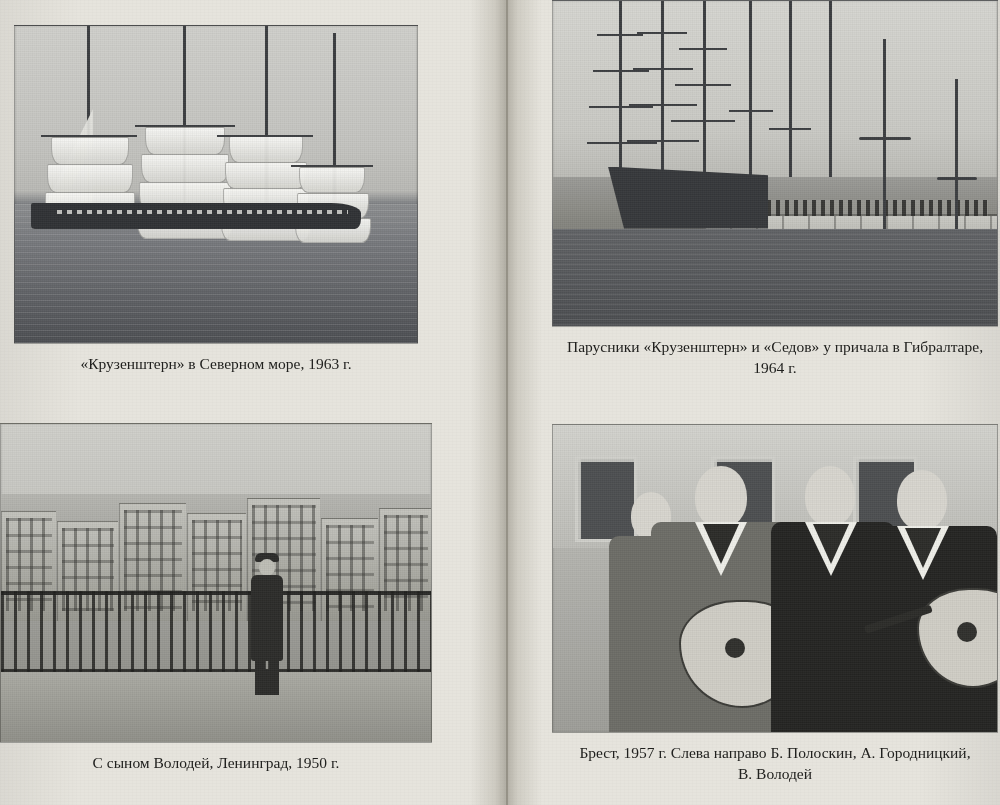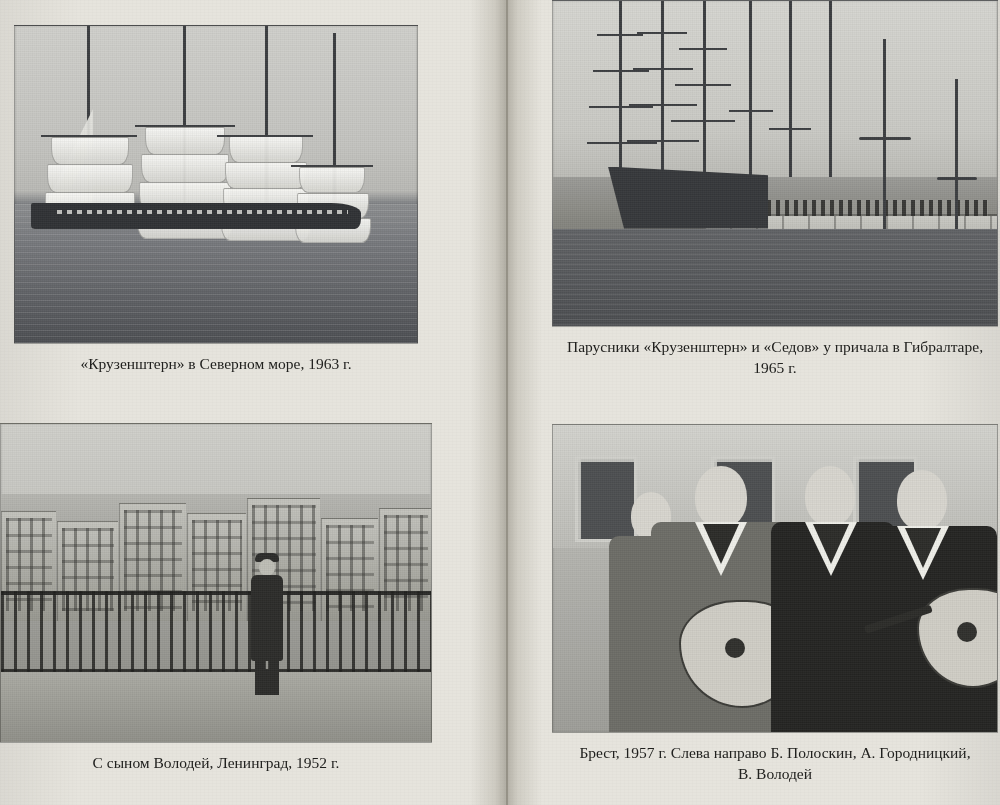--- a/index.html
+++ b/index.html
@@ -353,21 +353,21 @@
         <div class="railing"></div>
         <div class="pavement"></div>
         <div class="man">
           <div class="man-hat"></div>
           <div class="man-head"></div>
           <div class="man-coat"></div>
           <div class="man-legs"></div>
         </div>
         <div class="noise"></div>
       </div>
-      <div class="caption">С сыном Володей, Ленинград, 1952 г.</div>
+      <div class="caption">С сыном Володей, Ленинград, 1950 г.</div>
     </div>
 
   </div>
 
   <div class="gutter">
     <div class="gutter-line"></div>
   </div>
 
   <div class="leaf leaf-right">
 
@@ -404,21 +404,21 @@
         <div class="lamp-arm" style="left:306px; bottom:186px; width:26px;"></div>
         <div class="lamp-arm" style="left:330px; bottom:186px; width:28px;"></div>
         <div class="lamp-post" style="left:402px; height:150px;"></div>
         <div class="lamp-arm" style="left:384px; bottom:146px; width:20px;"></div>
         <div class="lamp-arm" style="left:402px; bottom:146px; width:22px;"></div>
 
         <div class="noise"></div>
       </div>
       <div class="caption">
         <div>Парусники «Крузенштерн» и «Седов» у причала в Гибралтаре,</div>
-        <div>1965 г.</div>
+        <div>1964 г.</div>
       </div>
     </div>
 
     <div class="fig" id="fig-brest" style="left:44px; top:424px;">
       <div class="photo" id="photo-brest">
         <div class="wall"></div>
         <div class="window" style="left:22px; width:56px;"></div>
         <div class="window" style="left:158px; width:58px;"></div>
         <div class="window" style="left:300px; width:58px;"></div>
 

